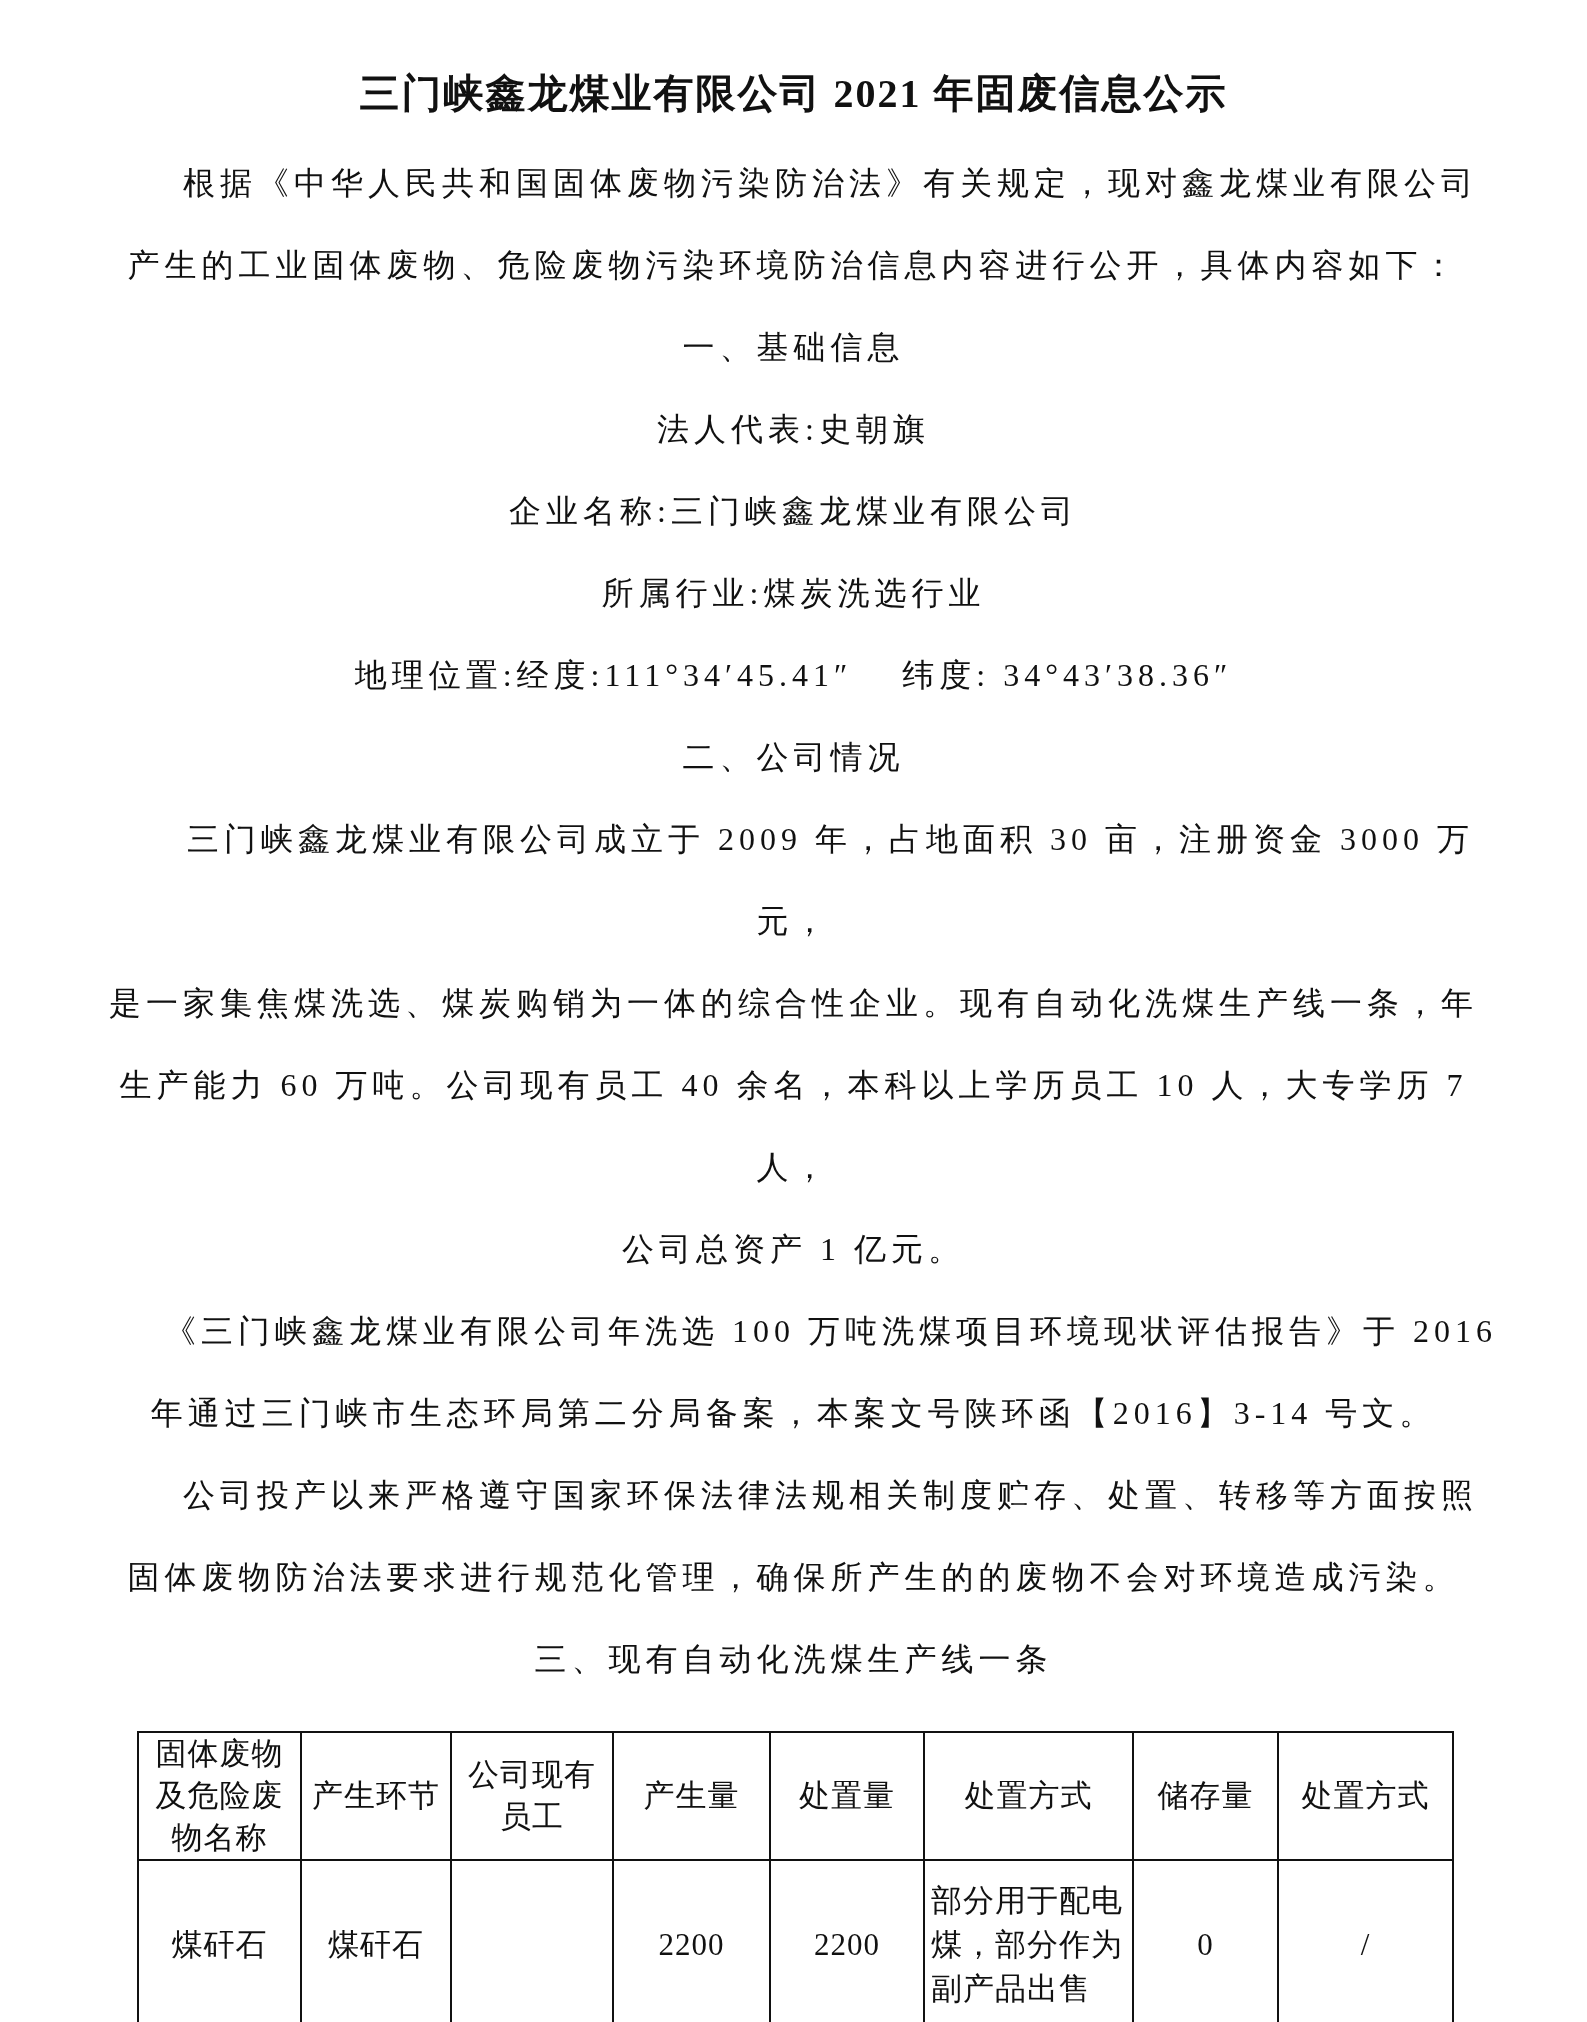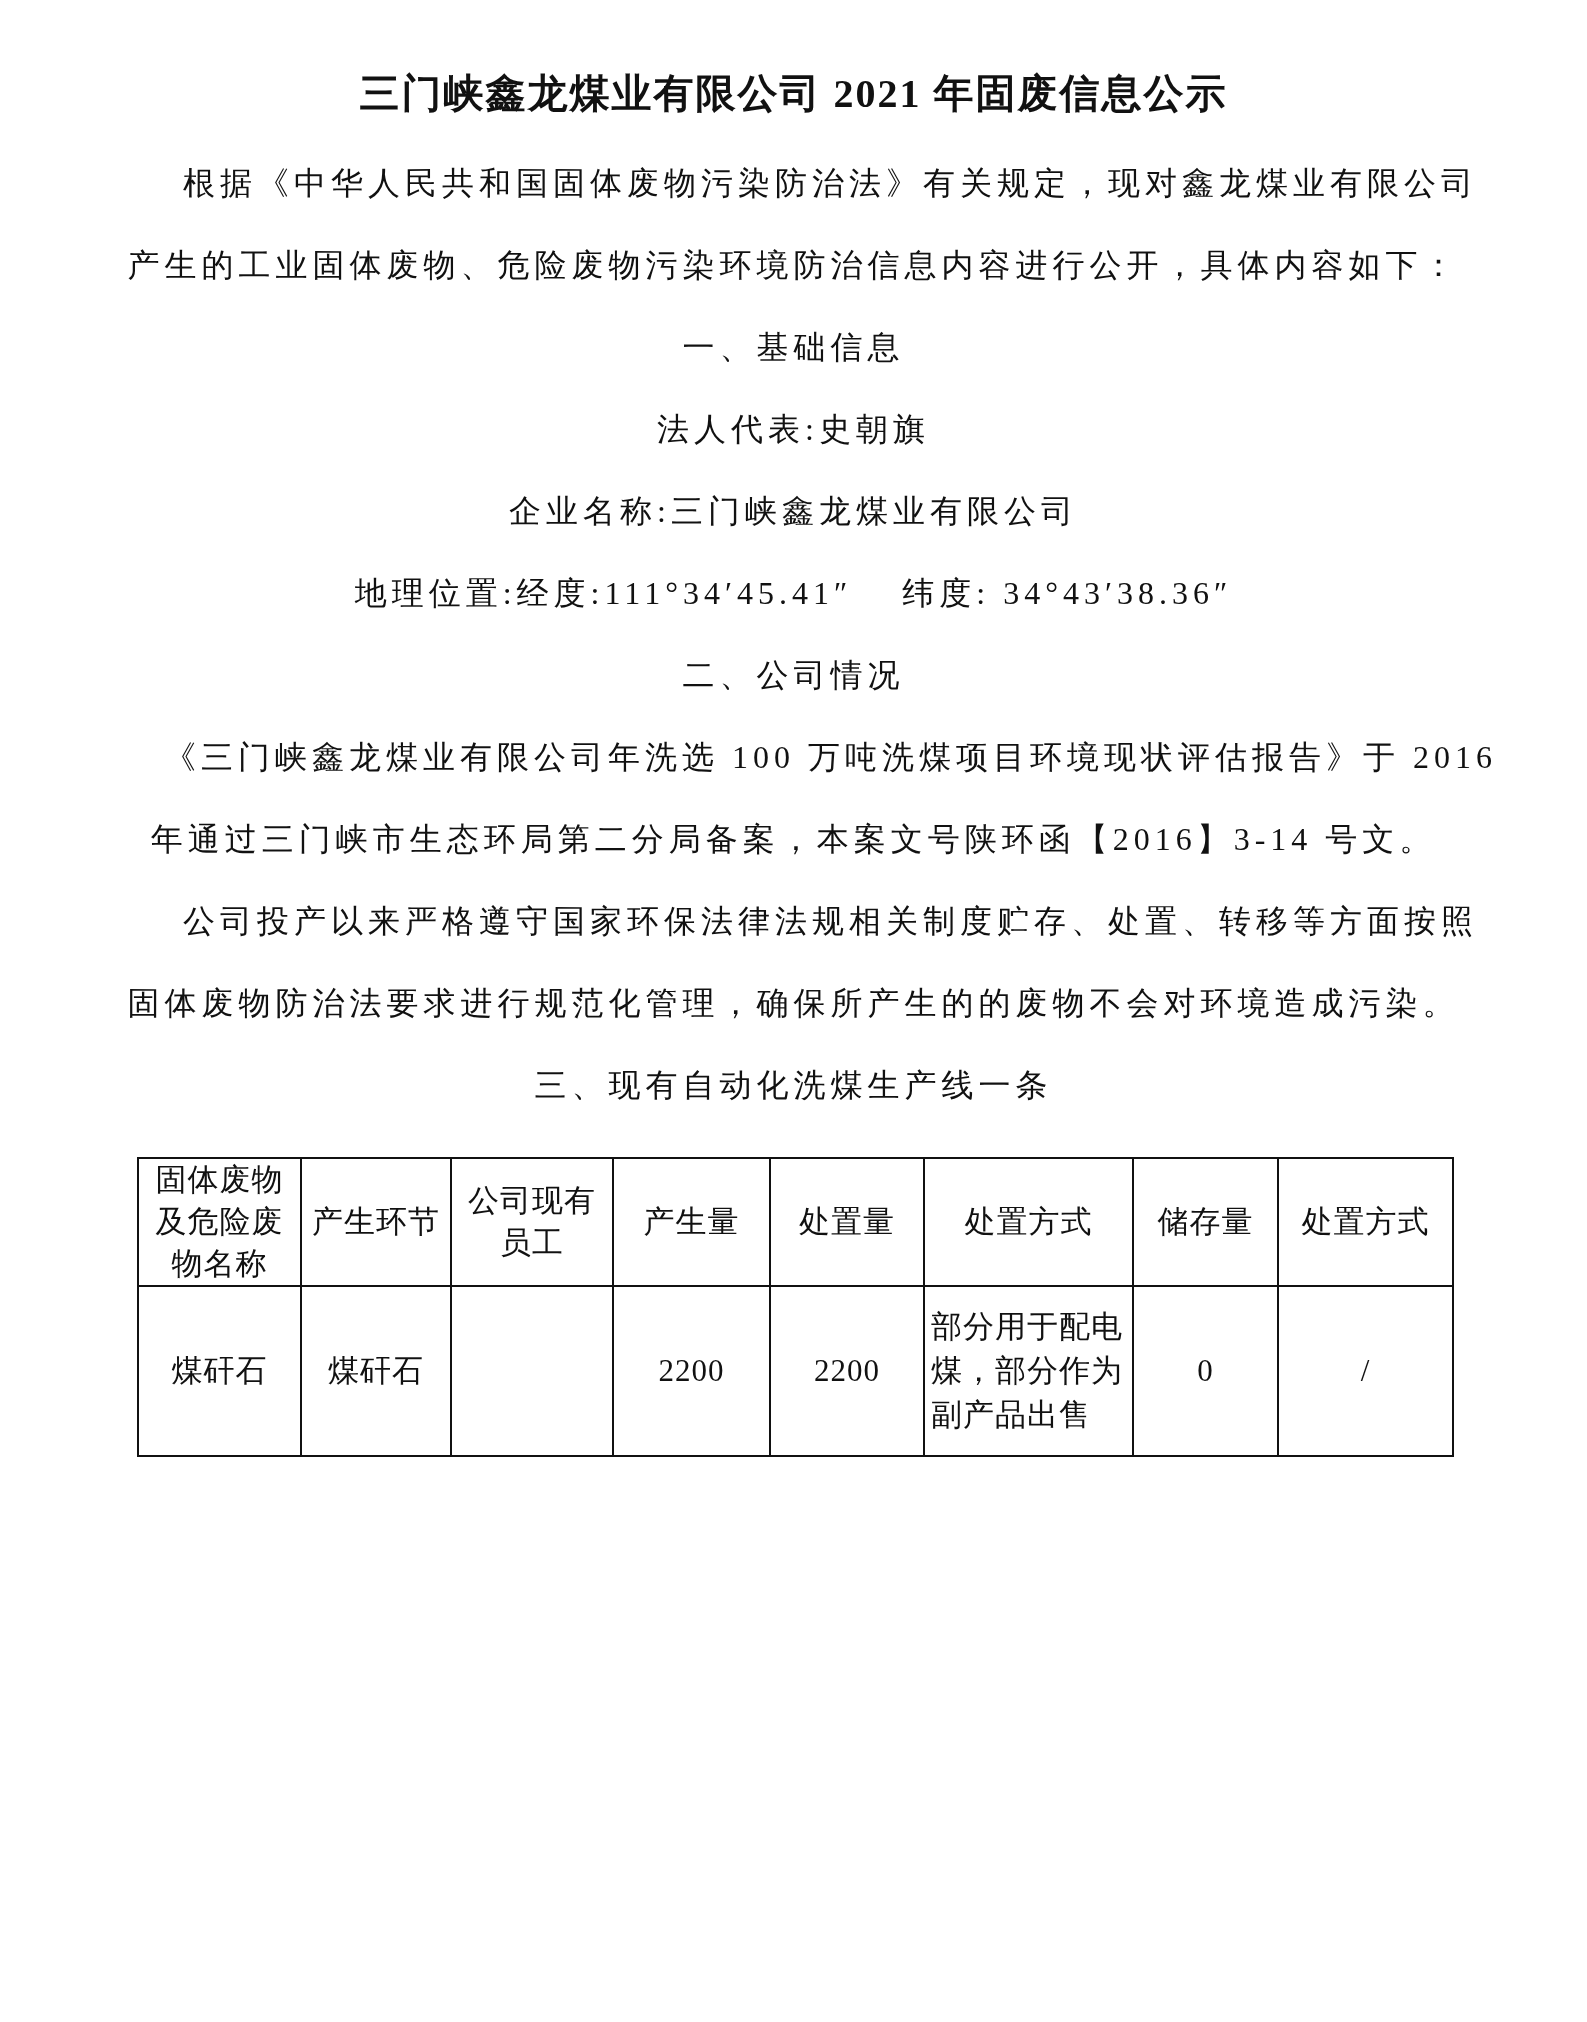--- a/index.html
+++ b/index.html
@@ -61,22 +61,27 @@
 
 <div class="page">
 
   <h1 class="doc-title">三门峡鑫龙煤业有限公司 2021 年固废信息公示</h1>
 
   <div class="para indent">根据《中华人民共和国固体废物污染防治法》有关规定，现对鑫龙煤业有限公司
 产生的工业固体废物、危险废物污染环境防治信息内容进行公开，具体内容如下：</div>
   <div class="para">一、基础信息</div>
   <div class="para">法人代表:史朝旗</div>
   <div class="para">企业名称:三门峡鑫龙煤业有限公司</div>
+  <div class="para">所属行业:煤炭洗选行业</div>
   <div class="para">地理位置:经度:111°34′45.41″　 纬度: 34°43′38.36″</div>
   <div class="para">二、公司情况</div>
+  <div class="para indent">三门峡鑫龙煤业有限公司成立于 2009 年，占地面积 30 亩，注册资金 3000 万元，
+是一家集焦煤洗选、煤炭购销为一体的综合性企业。现有自动化洗煤生产线一条，年
+生产能力 60 万吨。公司现有员工 40 余名，本科以上学历员工 10 人，大专学历 7 人，
+公司总资产 1 亿元。</div>
   <div class="para indent">《三门峡鑫龙煤业有限公司年洗选 100 万吨洗煤项目环境现状评估报告》于 2016
 年通过三门峡市生态环局第二分局备案，本案文号陕环函【2016】3-14 号文。</div>
   <div class="para indent">公司投产以来严格遵守国家环保法律法规相关制度贮存、处置、转移等方面按照
 固体废物防治法要求进行规范化管理，确保所产生的的废物不会对环境造成污染。</div>
   <div class="para">三、现有自动化洗煤生产线一条</div>
 
   <table class="waste-table">
     <colgroup>
       <col style="width:163px">
         <col style="width:150px">

